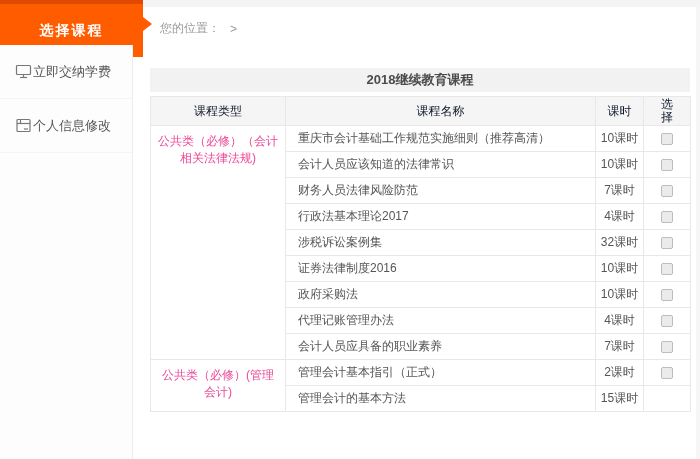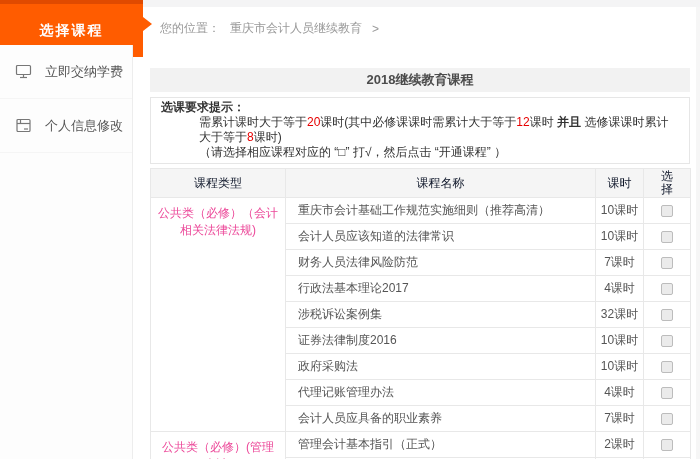--- a/index.html
+++ b/index.html
@@ -27,21 +27,21 @@
   .active-tab-arrow {
     position: absolute; left: 143px; top: 17px; width: 0; height: 0;
     border-top: 7px solid transparent; border-bottom: 7px solid transparent;
     border-left: 9px solid #ff5c00;
   }
   .sidebar {
     position: absolute; left: 0; top: 45px; width: 133px; height: 414px;
     background: #fdfdfd; border-right: 1px solid #ededed;
   }
   .side-item {
-    height: 54px; display: flex; align-items: center; gap: 13px;
+    height: 54px; display: flex; align-items: center; gap: 1px;
     padding-left: 15px; font-size: 13px; color: #555; cursor: pointer;
     border-bottom: 1px solid #f5f5f5; background: #fdfdfd;
   }
   .side-item svg { flex: 0 0 auto; }
 
   
   .breadcrumb {
     position: absolute; left: 160px; top: 20px; font-size: 12px; color: #999;
     display: flex; gap: 10px; align-items: center;
   }
@@ -112,34 +112,26 @@
       <line x1="2" y1="6.5" x2="15" y2="6.5" stroke="#777" stroke-width="1.2"></line>
       <line x1="5.5" y1="2.5" x2="5.5" y2="6.5" stroke="#777" stroke-width="1.2"></line>
       <line x1="9" y1="12" x2="13" y2="12" stroke="#777" stroke-width="1.2"></line>
     </svg>
     <span>个人信息修改</span>
   </div>
 </div>
 
 <div class="breadcrumb">
   <span>您的位置：</span>
-  <span class="crumb-link">重庆市会计人员继续教育</span>
   <span>&gt;</span>
 </div>
 
 <div class="panel">
   <div class="panel-title">2018继续教育课程</div>
 
-  <div class="notice">
-    <div class="notice-heading">选课要求提示：</div>
-    <div class="notice-line">
-      <span>需累计课时大于等于</span><span class="red">20</span><span>课时(其中必修课课时需累计大于等于</span><span class="red">12</span><span>课时 </span><span class="bold">并且</span><span> 选修课课时累计大于等于</span><span class="red">8</span><span>课时)</span>
-    </div>
-    <div class="notice-line">（请选择相应课程对应的 “□” 打√，然后点击 “开通课程” ）</div>
-  </div>
 
   <table class="course-table">
     <colgroup>
       <col class="col-type">
         <col class="col-name">
         <col class="col-hours">
         <col class="col-sel">
     </colgroup>
     <thead>
       <tr>

